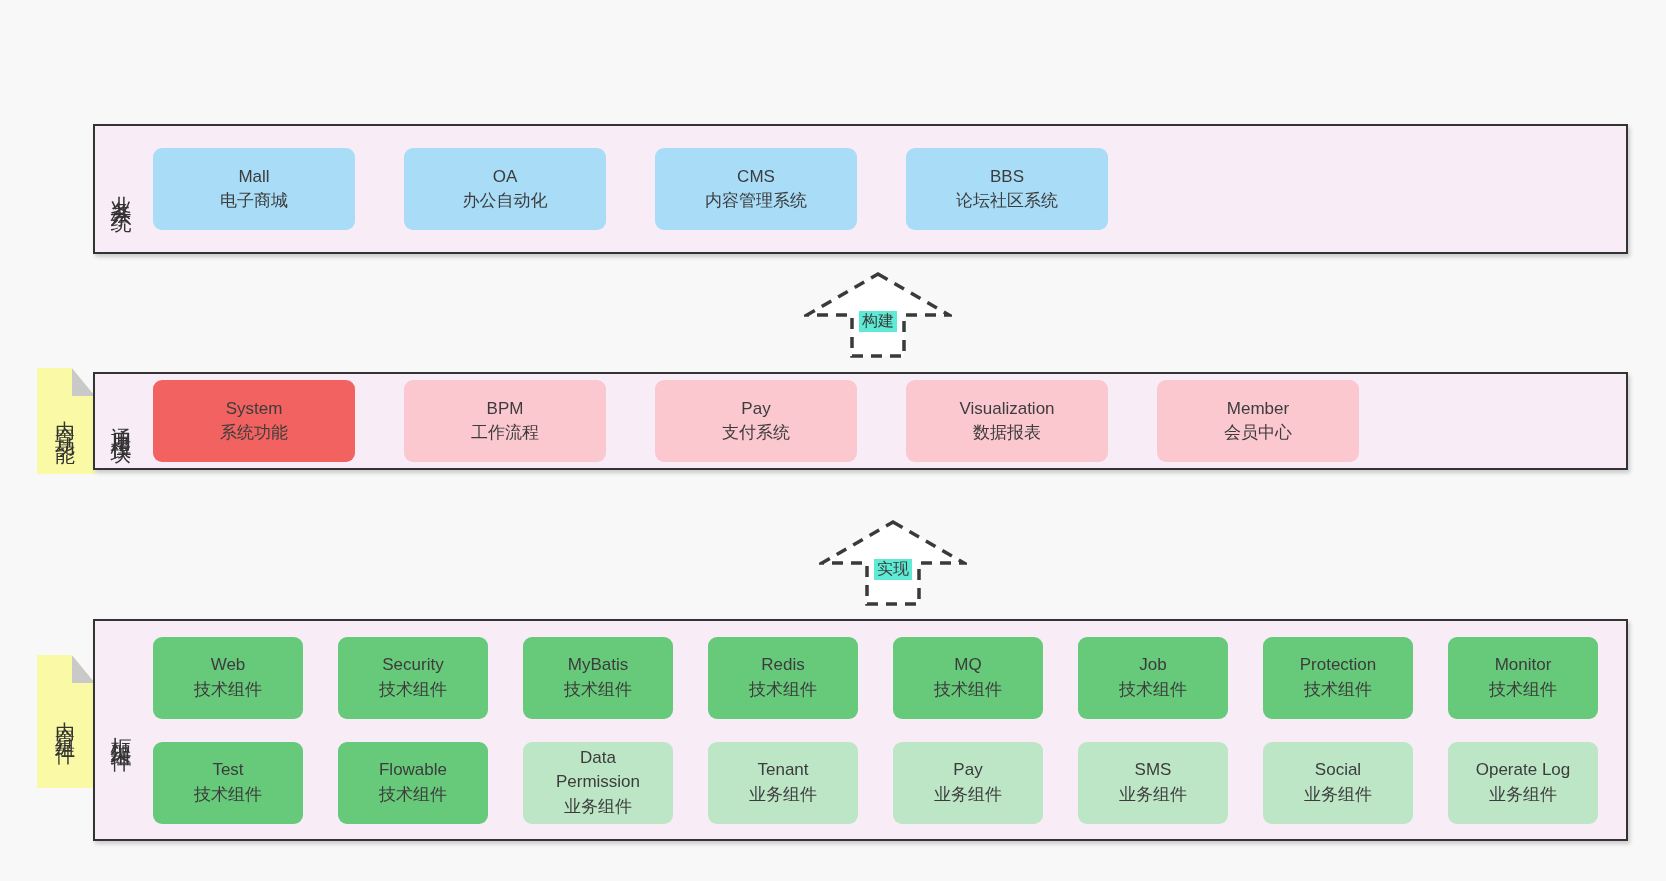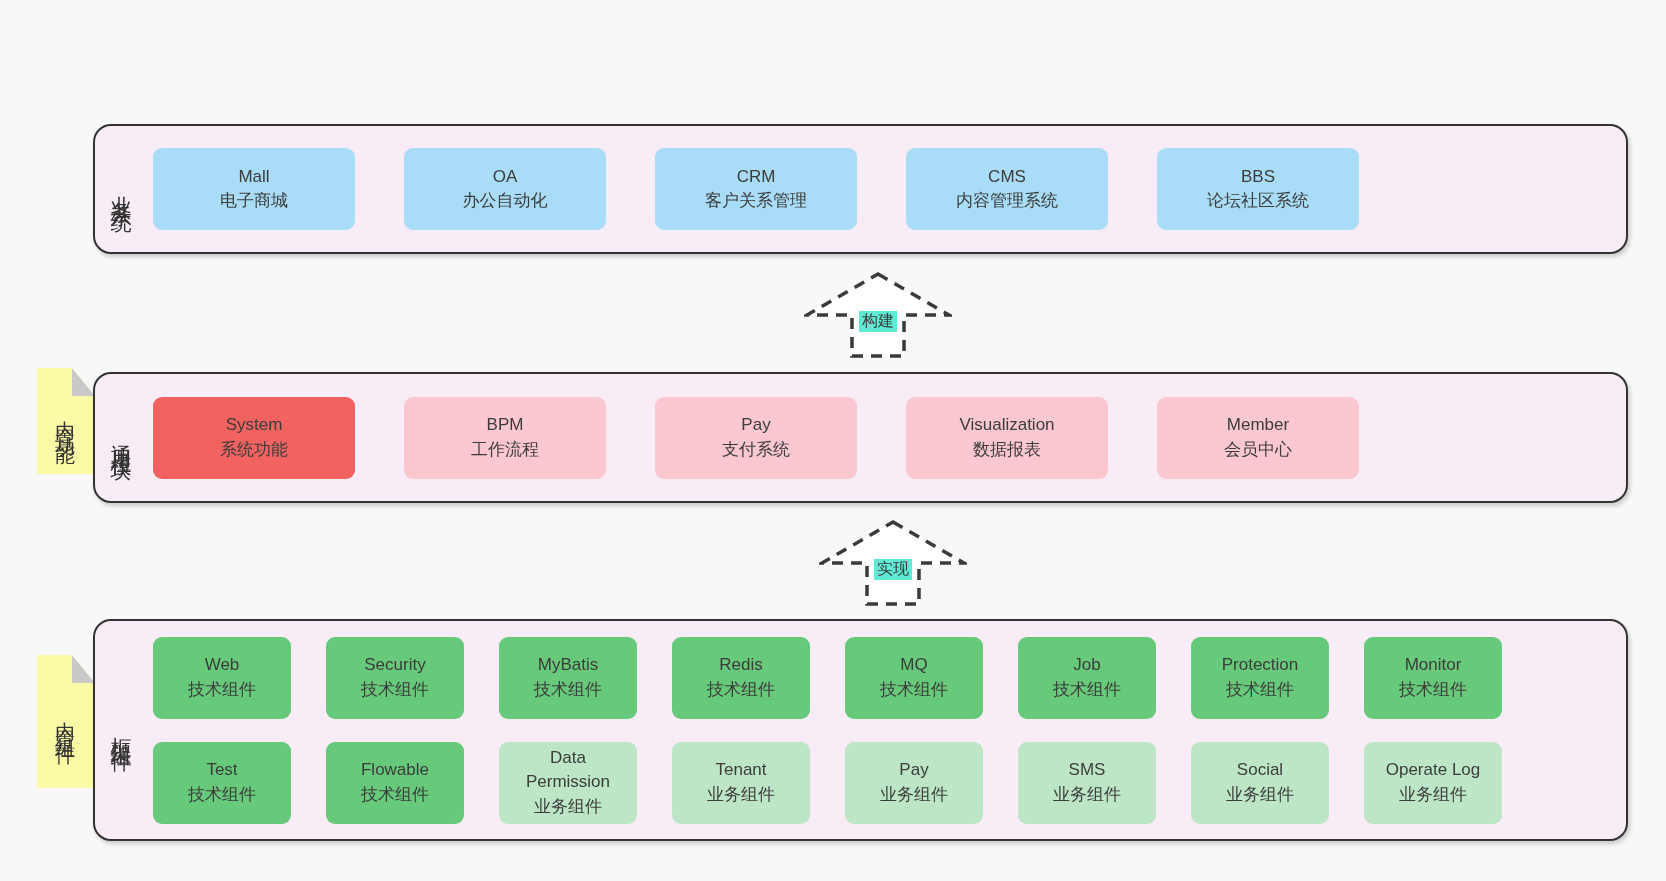--- a/index.html
+++ b/index.html
@@ -15,26 +15,26 @@
   .stage { position: relative; width: 1666px; height: 881px; }
 
   
   .panel {
     position: absolute;
     left: 93px;
     width: 1535px;
     box-sizing: border-box;
     background: var(--panel-bg, #f8edf7);
     border: 2px solid var(--panel-border, #333);
-    border-radius: 18px;
+    border-radius: 0;
     box-shadow: 2px 3px 4px rgba(0,0,0,0.18);
     z-index: 1;
   }
   #panel-business   { top: 124px; height: 130px; }
-  #panel-modules    { top: 372px; height: 131px; }
+  #panel-modules    { top: 372px; height: 98px; }
   #panel-components { top: 619px; height: 222px; }
 
   .panel-label {
     position: absolute;
     left: 12px;
     top: 50%;
     transform: translateY(-50%);
     margin: 0;
     writing-mode: vertical-rl;
     text-orientation: upright;
@@ -67,21 +67,21 @@
     display: flex;
     flex-direction: column;
     align-items: center;
     justify-content: center;
     text-align: center;
     font-size: 17px;
     line-height: 1.42;
     color: var(--text, #3c3c3c);
   }
   .box.wide   { width: 202px; }
-  .box.narrow { width: 138px; }
+  .box.narrow { width: 150px; }
   .box .en { white-space: pre-line; }
 
   .box.blue        { background: var(--blue, #a8dcf7); }
   .box.red         { background: var(--red, #f16261); }
   .box.pink        { background: var(--pink, #fbc8d0); align-items: center; }
   .box.green       { background: var(--green, #67c97a); }
   .box.light-green { background: var(--light-green, #bce6c5); }
 
   
   .sticky {
@@ -152,24 +152,20 @@
       <div class="row wide">
           <div class="box blue wide">
             <div class="en">Mall</div>
             <div class="zh">电子商城</div>
           </div>
           <div class="box blue wide">
             <div class="en">OA</div>
             <div class="zh">办公自动化</div>
           </div>
           <div class="box blue wide">
-            <div class="en">CRM</div>
-            <div class="zh">客户关系管理</div>
-          </div>
-          <div class="box blue wide">
             <div class="en">CMS</div>
             <div class="zh">内容管理系统</div>
           </div>
           <div class="box blue wide">
             <div class="en">BBS</div>
             <div class="zh">论坛社区系统</div>
           </div>
         </div>
     </div>
   </section>

